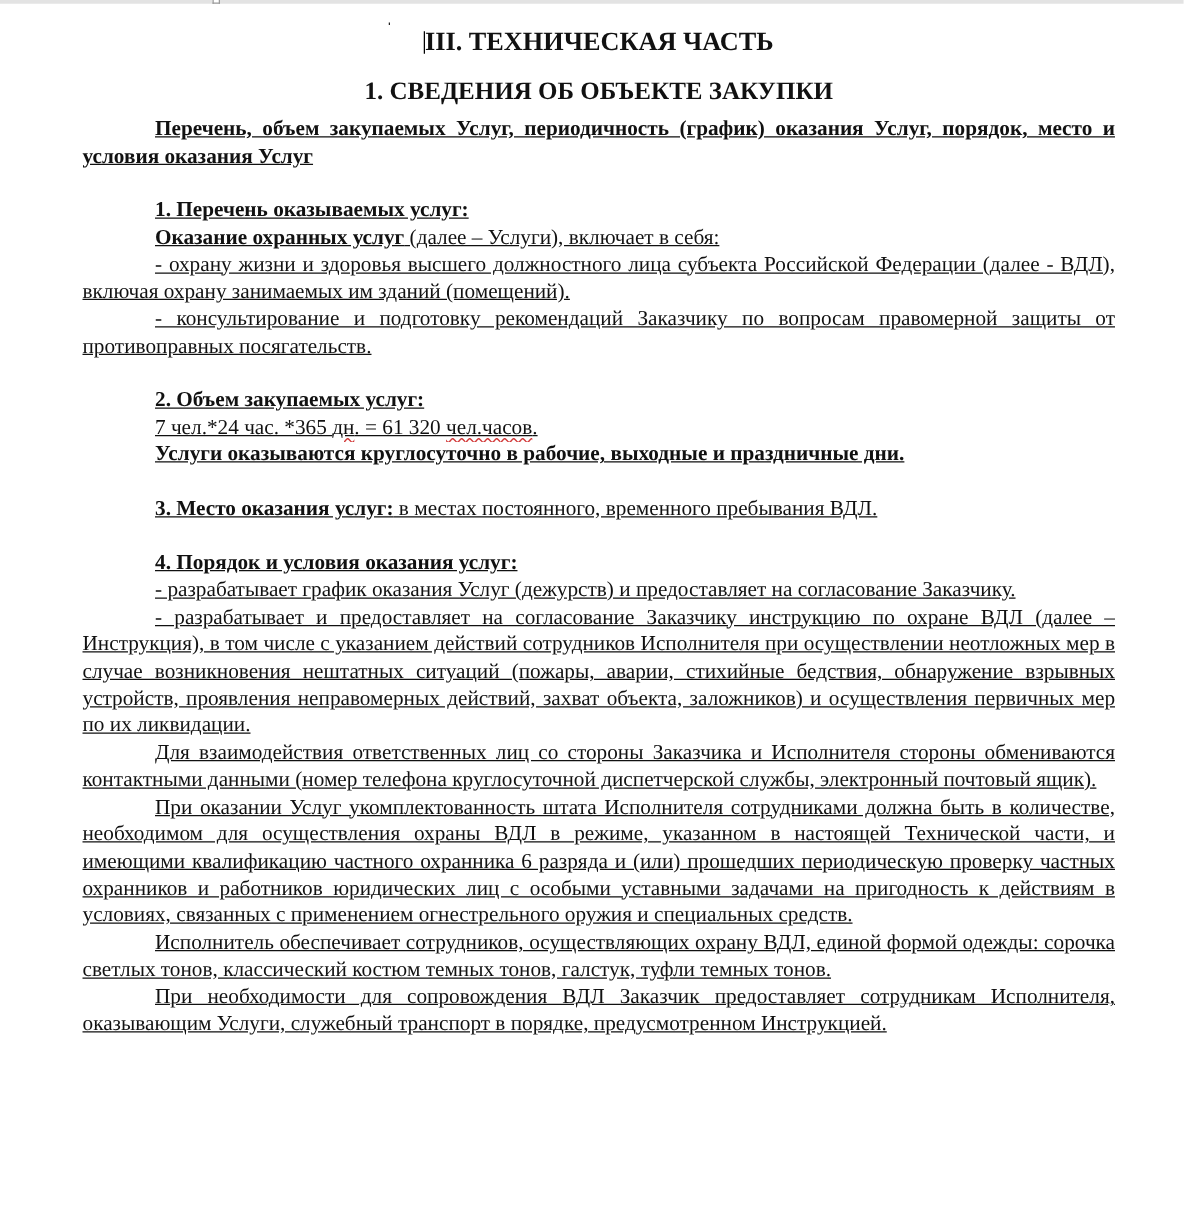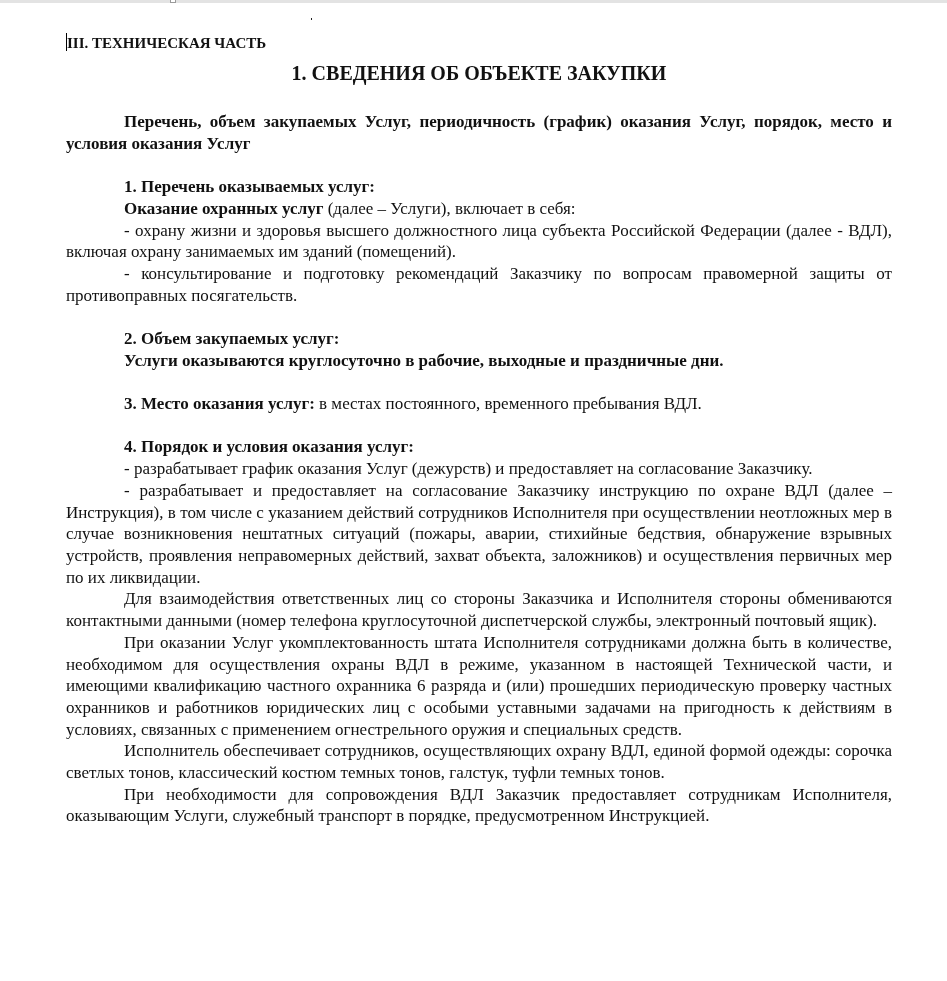--- a/index.html
+++ b/index.html
@@ -39,26 +39,26 @@
     .page {
       position: absolute;
       left: 66px;
       top: 0;
       width: 826px;
       font-size: 17px;
       line-height: 21.7px;
     }
     .title-main {
       position: absolute;
-      left: 0; top: 33px;
+      left: 0; top: 23px;
       width: 826px;
-      text-align: left;
+      text-align: center;
       font-weight: bold;
       margin: 0;
-      font-size: 15px;
+      font-size: 21px;
       white-space: nowrap;
     }
     .title-main .caret {
       display: inline-block;
       width: 1px;
       height: 18px;
       background: #000;
       vertical-align: -3px;
       margin-right: 0px;
     }
@@ -68,22 +68,23 @@
       width: 826px;
       text-align: center;
       font-weight: bold;
       margin: 0;
       font-size: 20px;
       white-space: nowrap;
     }
     .content {
       position: absolute;
       left: 0;
-      top: 111px;
+      top: 92px;
       width: 826px;
+      text-decoration: underline;
     }
     p {
       margin: 0;
       text-align: justify;
       text-indent: 58px;
     }
     .bold { font-weight: bold; }
     .gap { height: 21.7px; }
     .spell {
       text-decoration: underline wavy #d23a3a;
@@ -107,20 +108,21 @@
     <p class="bold">Перечень, объем закупаемых Услуг, периодичность (график) оказания Услуг, порядок, место и условия оказания Услуг</p>
     <div class="gap"></div>
 
     <p class="bold">1. Перечень оказываемых услуг:</p>
     <p><span class="bold">Оказание охранных услуг</span><span> (далее – Услуги), включает в себя:</span></p>
     <p>- охрану жизни и здоровья высшего должностного лица субъекта Российской Федерации (далее - ВДЛ), включая охрану занимаемых им зданий (помещений).</p>
     <p>- консультирование и подготовку рекомендаций Заказчику по вопросам правомерной защиты от противоправных посягательств.</p>
     <div class="gap"></div>
 
     <p class="bold">2. Объем закупаемых услуг:</p>
+    <p><span>7 чел.*24 час. *365 </span><span class="spell">дн</span><span>. = 61 320 </span><span class="spell">чел.часов</span><span>.</span></p>
     <p class="bold">Услуги оказываются круглосуточно в рабочие, выходные и праздничные дни.</p>
     <div class="gap"></div>
 
     <p><span class="bold">3. Место оказания услуг:</span><span> в местах постоянного, временного пребывания ВДЛ.</span></p>
     <div class="gap"></div>
 
     <p class="bold">4. Порядок и условия оказания услуг:</p>
     <p>- разрабатывает график оказания Услуг (дежурств) и предоставляет на согласование Заказчику.</p>
     <p>- разрабатывает и предоставляет на согласование Заказчику инструкцию по охране ВДЛ (далее – Инструкция), в том числе с указанием действий сотрудников Исполнителя при осуществлении неотложных мер в случае возникновения нештатных ситуаций (пожары, аварии, стихийные бедствия, обнаружение взрывных устройств, проявления неправомерных действий, захват объекта, заложников) и осуществления первичных мер по их ликвидации.</p>
     <p>Для взаимодействия ответственных лиц со стороны Заказчика и Исполнителя стороны обмениваются контактными данными (номер телефона круглосуточной диспетчерской службы, электронный почтовый ящик).</p>

